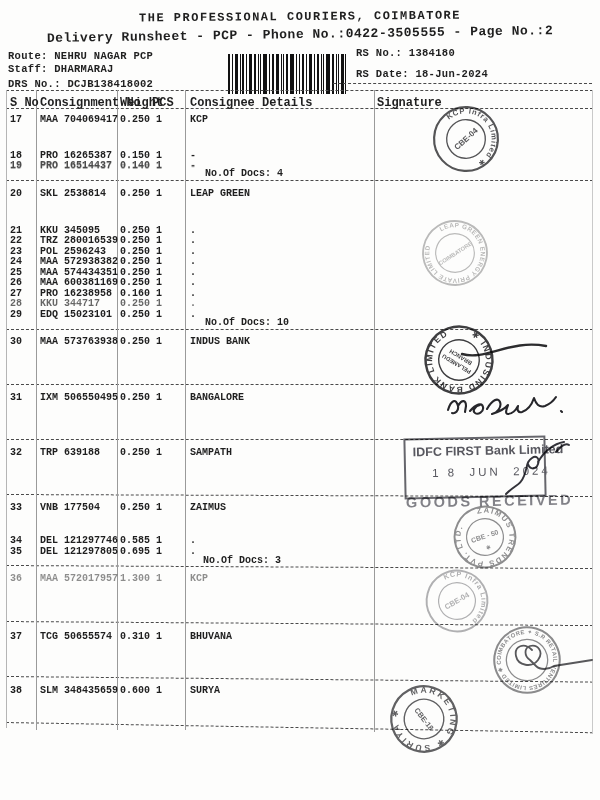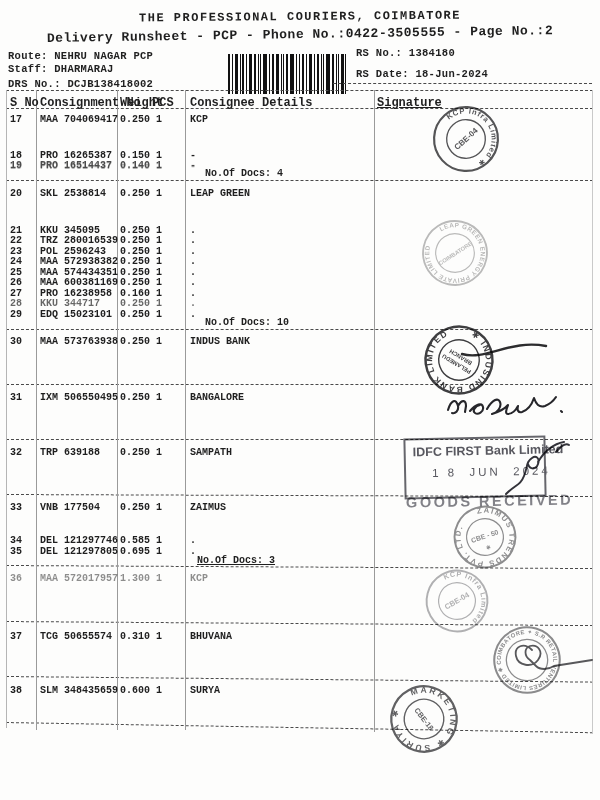--- a/index.html
+++ b/index.html
@@ -103,21 +103,21 @@
   <div class="vline" style="left:117px;top:90px;height:640px;"></div>
   <div class="vline" style="left:185px;top:90px;height:640px;"></div>
   <div class="vline" style="left:374px;top:90px;height:642px;"></div>
   <div class="vline" style="left:592px;top:90px;height:644px;border-color:#c9c9c9;"></div>
 
   <div class="abs hcell" style="left:10px;top:96px;">S No</div>
   <div class="abs hcell" style="left:40px;top:96px;">Consignment No</div>
   <div class="abs hcell" style="left:120px;top:96px;">Weight</div>
   <div class="abs hcell" style="left:152px;top:96px;">PCS</div>
   <div class="abs hcell" style="left:190px;top:96px;">Consignee Details</div>
-  <div class="abs hcell" style="left:377px;top:96px;text-decoration:underline;">Signature</div>
+  <div class="abs hcell" style="left:377px;top:96px;">Signature</div>
 
   <div class="r" style="top:114px;">
     <span class="c1">17</span>
       <span class="c2">MAA 704069417</span>
       <span class="c3">0.250</span>
       <span class="c4">1</span>
       <span class="c5">KCP</span>
   </div>
   <div class="r" style="top:150px;">
     <span class="c1">18</span>
@@ -242,21 +242,21 @@
       <span class="c4">1</span>
       <span class="c5">.</span>
   </div>
   <div class="r" style="top:546px;">
     <span class="c1">35</span>
       <span class="c2">DEL 121297805</span>
       <span class="c3">0.695</span>
       <span class="c4">1</span>
       <span class="c5">.</span>
   </div>
-  <div class="abs note" style="left:197px;top:555px;text-decoration:underline;">No.Of Docs: 3</div>
+  <div class="abs note" style="left:203px;top:555px;">No.Of Docs: 3</div>
 
   <div class="r ghost" style="top:573px;">
     <span class="c1">36</span>
       <span class="c2">MAA 572017957</span>
       <span class="c3">1.300</span>
       <span class="c4">1</span>
       <span class="c5">KCP</span>
   </div>
   <div class="r" style="top:631px;">
     <span class="c1">37</span>

